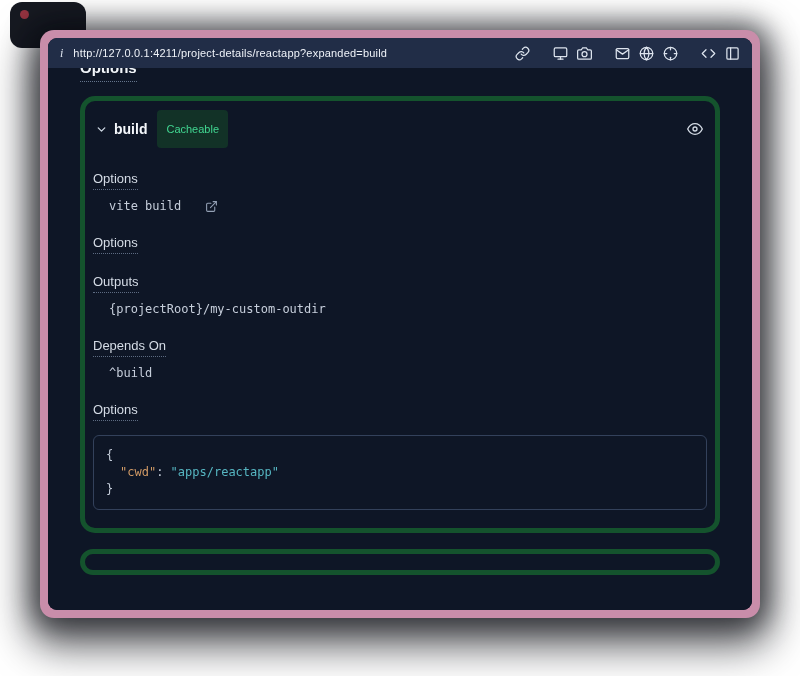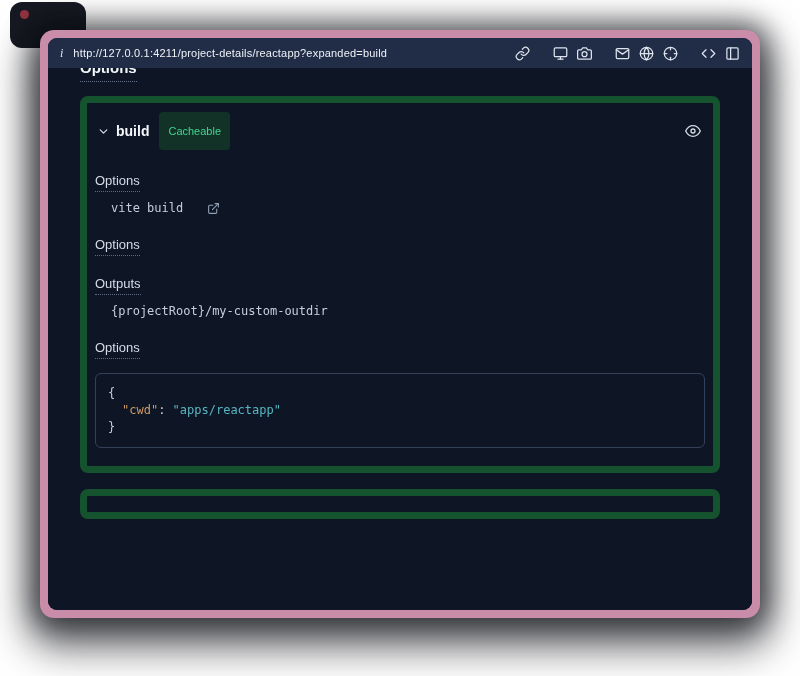--- a/index.html
+++ b/index.html
@@ -31,21 +31,21 @@
   .tb-icons .tbi { display:inline-flex; }
   .tb-icons svg { width:15px; height:15px; display:block; }
   .gap-l { margin-left:14px; }
 
   
   .content { flex:1; background:#0e1626; padding:0 32px; overflow:hidden; position:relative; }
   .title-row { margin-top:-9px; }
   .page-title { display:inline-block; font-size:15px; font-weight:bold; color:#f1f5f9;
                 border-bottom:1px dotted #64748b; padding-bottom:5px; }
 
-  .card { border:7px solid #14532d; border-radius:8px; margin-top:14px;
+  .card { border:5px solid #14532d; border-radius:15px; margin-top:14px;
           padding:8px 8px 18px; background:#0e1626; }
   .card.serve { margin-top:16px; padding:8px; }
 
   .card-head { display:flex; align-items:center; padding:1px 2px; }
   .chev { color:#cbd5e1; display:inline-flex; margin-right:6px; }
   .chev svg { width:13px; height:13px; display:block; }
   .t-name { font-size:14px; font-weight:bold; color:#f4f7fb; }
   .badge { margin-left:10px; font-size:11px; color:#41d691; background:#123227;
            border-radius:4px; padding:13px 9px; }
   .eye-btn { margin-left:auto; color:#d3dae4; background:none; border:none; padding:2px; cursor:pointer; }
@@ -191,20 +191,26 @@
             <span class="sec-h">Options</span>
           </div>
 
           <div class="section">
             <span class="sec-h">Outputs</span>
             <div class="sec-items">
               <div>{projectRoot}/my-custom-outdir</div>
             </div>
           </div>
 
+          <div class="section">
+            <span class="sec-h">Depends On</span>
+            <div class="sec-items">
+              <div>^build</div>
+            </div>
+          </div>
 
           <div class="section">
             <span class="sec-h">Options</span>
             <div class="code-block">
               <div>{</div>
               <div class="indent"><span class="code-key">"cwd"</span><span>: </span><span class="code-val">"apps/reactapp"</span></div>
               <div>}</div>
             </div>
           </div>
         </div>

